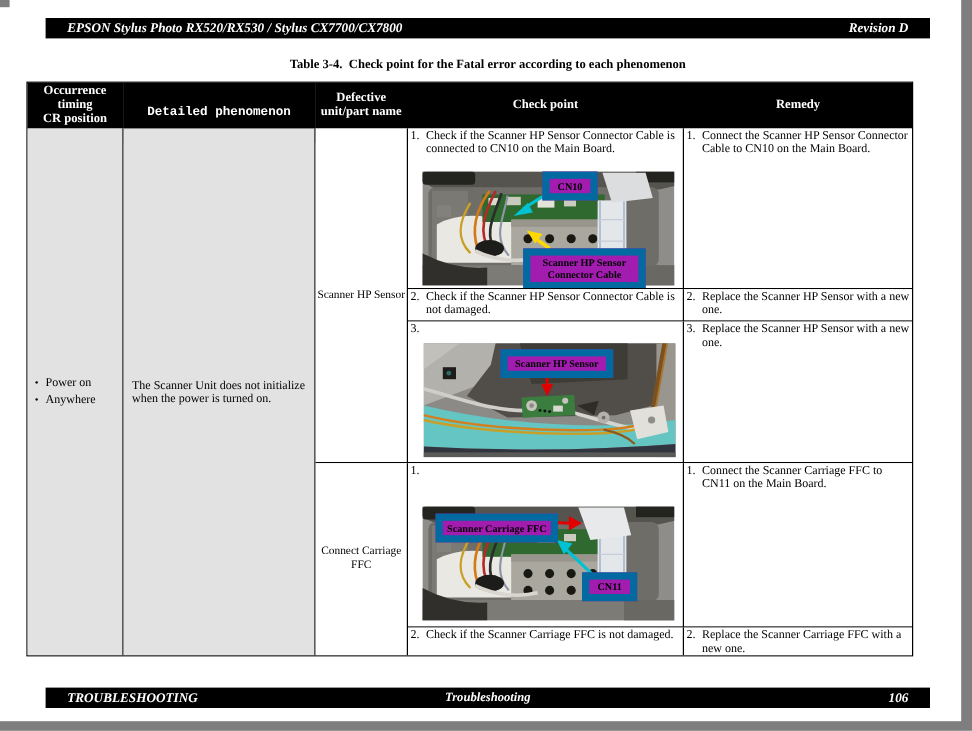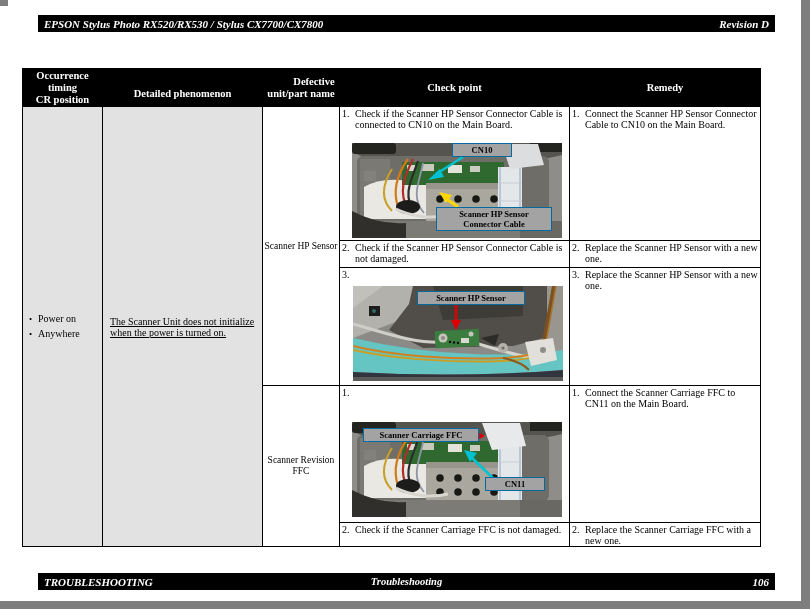--- a/index.html
+++ b/index.html
@@ -3,21 +3,21 @@
 <meta charset="utf-8">
 <style>
   html,body { margin:0; padding:0; }
   body { font-family:"Liberation Serif", serif; }
   .viewport { position:relative; width:810px; height:609px; background:#7e7e7e; overflow:hidden; }
   .page { position:absolute; left:0; top:0; width:801px; height:601px; background:#ffffff; }
   .corner-artifact { position:absolute; left:0; top:0; width:8px; height:6px; background:#7e7e7e; }
 
   .bar { position:absolute; left:38px; width:737px; height:17px; background:#000;
          color:#fff; display:flex; align-items:center; justify-content:space-between;
-         padding:0 6px; box-sizing:border-box; font-style:italic; font-weight:bold; font-size:11px; }
+         padding:0 18px; box-sizing:border-box; font-style:italic; font-weight:bold; font-size:11px; }
   .bar.header { top:15px; }
   .bar.footer { top:573px; }
   .bar .center { position:absolute; left:0; right:0; text-align:center; font-size:10.5px; }
 
   .doc-title { position:absolute; left:38px; top:49px; width:737px; text-align:center;
                font-weight:bold; font-size:10.5px; white-space:pre; }
 
   .tbl { position:absolute; left:22px; top:68px; width:739px; height:479px;
          border:1px solid #000; box-sizing:border-box; }
   .cell { position:absolute; box-sizing:border-box; border-right:1px solid #000;
@@ -26,70 +26,71 @@
   .hcell { background:#000; color:#fff; font-weight:bold; font-size:10.5px; line-height:12px;
            display:flex; align-items:center; justify-content:center; text-align:center;
            white-space:pre-line; }
   .shade { background:#e2e2e2; }
   .vcenter { display:flex; flex-direction:column; justify-content:center; }
   .ccenter { display:flex; align-items:center; justify-content:center; text-align:center;
              white-space:pre-line; font-size:9.5px; }
   .bullets { padding-left:6px; gap:3px; }
   .bullet-row { display:flex; align-items:baseline; }
   .bullet-glyph { width:9px; font-size:9px; }
-  .phen { padding-left:7px; padding-right:2px; white-space:pre-line;text-decoration:underline; }
+  .phen { padding-left:7px; padding-right:2px; white-space:pre-line; }
   .item { display:flex; padding:1px 1px 0 2px; }
   .item .num { flex:none; width:13px; }
   .item .txt { flex:1; }
 
   .photo { position:absolute; width:210px; height:95px; }
   .photo svg { position:absolute; left:0; top:0; width:100%; height:100%; }
-  .plabel { position:absolute; background:#a3a3a3; border:1px solid #0369a1; color:#000;
+  .plabel { position:absolute; background:#a21caf; border:6px solid #0369a1; color:#000;
             font-weight:bold; font-size:8.5px; line-height:10px; text-align:center;
-            padding:1px 14px; white-space:pre-line; }
+            padding:1px 2px; white-space:pre-line; }
 </style>
 </head>
 <body>
 
 <div class="viewport">
   <div class="page">
 
     <div class="bar header">
       <span>EPSON Stylus Photo RX520/RX530 / Stylus CX7700/CX7800</span>
       <span>Revision D</span>
     </div>
 
+    <div class="doc-title">Table 3-4.  Check point for the Fatal error according to each phenomenon</div>
 
     <div class="tbl">
 
       <div class="cell hcell" style="left:0;top:0;width:80px;height:38px;">Occurrence
 timing
 CR position</div>
-      <div class="cell hcell" style="left:80px;top:0;width:160px;height:50px;">Detailed phenomenon</div>
-      <div class="cell hcell" style="left:240px;top:0;width:77px;height:38px;text-align:right;">Defective
+      <div class="cell hcell" style="left:80px;top:0;width:160px;height:50px;font-family:Liberation Mono, monospace;">Detailed phenomenon</div>
+      <div class="cell hcell" style="left:240px;top:0;width:77px;height:38px;">Defective
 unit/part name</div>
       <div class="cell hcell" style="left:317px;top:0;width:230px;height:38px;">Check point</div>
       <div class="cell hcell" style="left:547px;top:0;width:190px;height:38px;border-right:none;">Remedy</div>
 
       <div class="cell shade vcenter bullets" style="left:0;top:38px;width:80px;height:439px;border-bottom:none;">
         <div class="bullet-row">
           <span class="bullet-glyph">•</span>
           <span>Power on</span>
         </div>
         <div class="bullet-row">
           <span class="bullet-glyph">•</span>
           <span>Anywhere</span>
         </div>
       </div>
 
       <div class="cell shade vcenter phen" style="left:80px;top:38px;width:160px;height:439px;border-bottom:none;">The Scanner Unit does not initialize
 when the power is turned on.</div>
 
       <div class="cell ccenter" style="left:240px;top:38px;width:77px;height:279px;">Scanner HP Sensor</div>
-      <div class="cell ccenter" style="left:240px;top:317px;width:77px;height:160px;border-bottom:none;">Scanner Revision
+      <div class="cell ccenter" style="left:240px;top:317px;width:77px;height:160px;border-bottom:none;">Connect Carriage
 FFC</div>
 
       <div class="cell" style="left:317px;top:38px;width:230px;height:134px;">
         <div class="item">
           <span class="num">1.</span>
           <span class="txt">Check if the Scanner HP Sensor Connector Cable is connected to CN10 on the Main Board.</span>
         </div>
 
         <div class="photo" style="left:12px;top:36px;">
           <svg viewBox="0 0 210 95" preserveAspectRatio="none">

